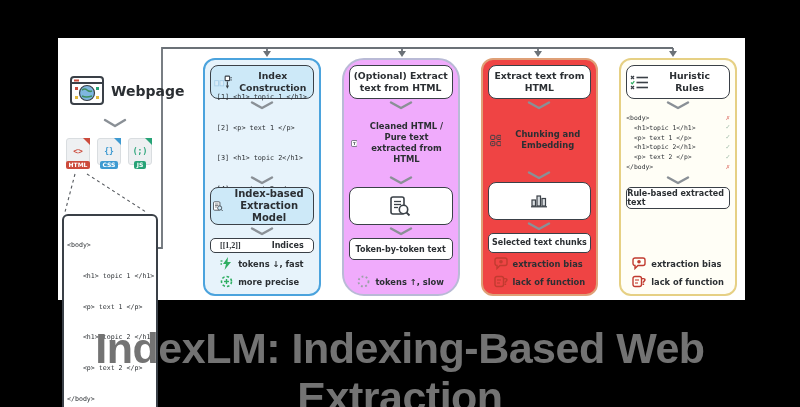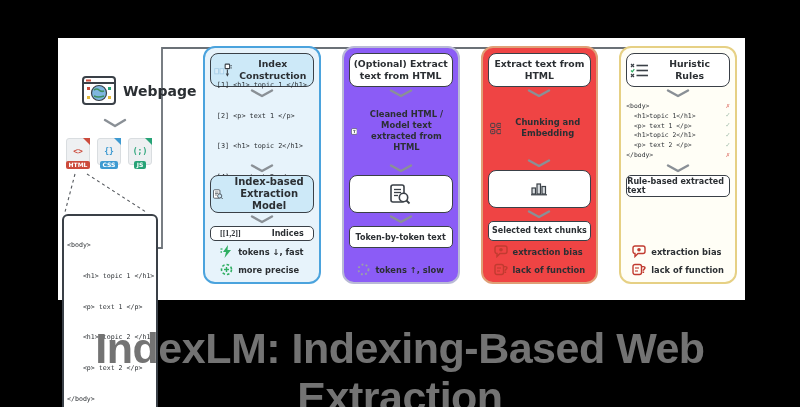--- a/index.html
+++ b/index.html
@@ -6,44 +6,44 @@
   .slide{position:relative;width:800px;height:407px;background:#000;overflow:hidden;
          font-family:"DejaVu Sans",sans-serif;color:#2b2f33;}
   .figure{position:absolute;left:58px;top:38px;width:687px;height:262px;background:#fff;}
   .connectors{position:absolute;left:0;top:0;pointer-events:none;}
 
   
   .title{position:absolute;left:0;top:324px;width:800px;text-align:center;color:#737373;
          font-family:"Liberation Sans",sans-serif;font-weight:bold;font-size:43px;letter-spacing:-0.5px;}
 
   
-  .webpage-row{position:absolute;left:24px;top:38px;display:flex;align-items:center;gap:7px;}
+  .webpage-row{position:absolute;left:12px;top:38px;display:flex;align-items:center;gap:7px;}
   .webpage-label{font-weight:bold;font-size:14px;}
   .left-chevron{position:absolute;left:44px;top:80px;}
   .files-row{position:absolute;left:7px;top:100px;display:flex;gap:5px;}
   .file{display:flex;flex-direction:column;align-items:center;width:26px;}
   .file-body{position:relative;width:22px;height:25px;background:#eef0f2;border:1px solid #d9dde0;
              border-radius:3px;display:flex;align-items:center;justify-content:center;}
   .fold{position:absolute;top:-1px;right:-1px;width:0;height:0;
         border-left:7px solid transparent;border-top:7px solid var(--c);}
   .sym{font-family:"DejaVu Sans Mono",monospace;font-weight:bold;font-size:8px;color:var(--c);}
   .badge{margin-top:-4px;z-index:2;background:var(--c);color:#fff;font-weight:bold;font-size:6px;
          padding:1px 3px;border-radius:2px;line-height:1;}
   .f-html{--c:#cc4b3c;} .f-css{--c:#3e9ad1;} .f-js{--c:#27a377;}
   .codeblock{position:absolute;left:4px;top:176px;width:86px;background:#fff;border:2px solid #3a4047;
              border-radius:6px;padding:4px 3px;font-family:"DejaVu Sans Mono",monospace;font-size:6.6px;
              line-height:1.55;white-space:pre;}
   .codeline{display:block;white-space:pre;}
 
   
-  .panels{position:absolute;left:145px;top:8px;width:534px;height:238px;display:flex;gap:21px;}
+  .panels{position:absolute;left:145px;top:20px;width:534px;height:238px;display:flex;gap:21px;}
   .panel{flex:1;border:2px solid;border-radius:12px;padding:5px 5px 6px;display:flex;
          flex-direction:column;align-items:center;box-sizing:border-box;}
   .p1{border-color:#4ba3dd;background:#e7f3fb;}
-  .p2{border-color:#b9bad6;background:#8b5cf6;}
+  .p2{border-color:#b9bad6;background:#f0abfc;border-radius:22px;}
   .p3{border-color:#dfa077;background:#ef4444;}
   .p4{border-color:#e6d084;background:#fffef6;}
   .pbox{border:1.8px solid #3a4047;border-radius:8px;background:#fff;box-sizing:border-box;}
   .header-box{width:100%;min-height:34px;display:flex;align-items:center;justify-content:center;gap:4px;
               font-weight:bold;font-size:9.3px;text-align:center;padding:2px 3px;line-height:1.25;}
   .p1 .header-box,.p1 .model-box{background:#cde9f8;}
   .middle{height:62px;display:flex;align-items:center;justify-content:center;width:100%;}
   .index-lines{font-family:"DejaVu Sans Mono",monospace;font-size:6.8px;line-height:1.5;white-space:pre;}
   .step{display:flex;align-items:center;gap:5px;font-weight:bold;font-size:8.4px;text-align:center;
         line-height:1.3;padding:0 2px;}
@@ -212,21 +212,21 @@
         <div class="pbox header-box">(Optional) Extract text from HTML</div>
         <svg class="chev" width="24" height="9" viewBox="0 0 24 9">
           <polyline points="2,1.5 12,7 22,1.5" fill="none" stroke="#8a9096" stroke-width="2.4" stroke-linecap="round" stroke-linejoin="round"></polyline>
           </svg>
         <div class="middle">
           <div class="step">
             <svg width="17" height="17" viewBox="0 0 17 17">
               <rect x="1" y="1" width="15" height="15" rx="3" fill="#fff" stroke="#3a4047" stroke-width="1.6"></rect>
               <text x="8.5" y="12" text-anchor="middle" font-family="DejaVu Sans" font-size="10" font-weight="bold" fill="#3a4047">T</text>
             </svg>
-            <span>Cleaned HTML / Model text extracted from HTML</span>
+            <span>Cleaned HTML / Pure text extracted from HTML</span>
           </div>
         </div>
         <svg class="chev" width="24" height="9" viewBox="0 0 24 9">
           <polyline points="2,1.5 12,7 22,1.5" fill="none" stroke="#8a9096" stroke-width="2.4" stroke-linecap="round" stroke-linejoin="round"></polyline>
           </svg>
         <div class="pbox model-box">
           <svg width="21" height="21" viewBox="0 0 21 21">
             <rect x="1" y="1" width="13" height="17" rx="2" fill="#fff" stroke="#3a4047" stroke-width="1.6"></rect>
             <line x1="4" y1="5.5" x2="11" y2="5.5" stroke="#3a4047" stroke-width="1.3"></line>
             <line x1="4" y1="8.5" x2="11" y2="8.5" stroke="#3a4047" stroke-width="1.3"></line>

